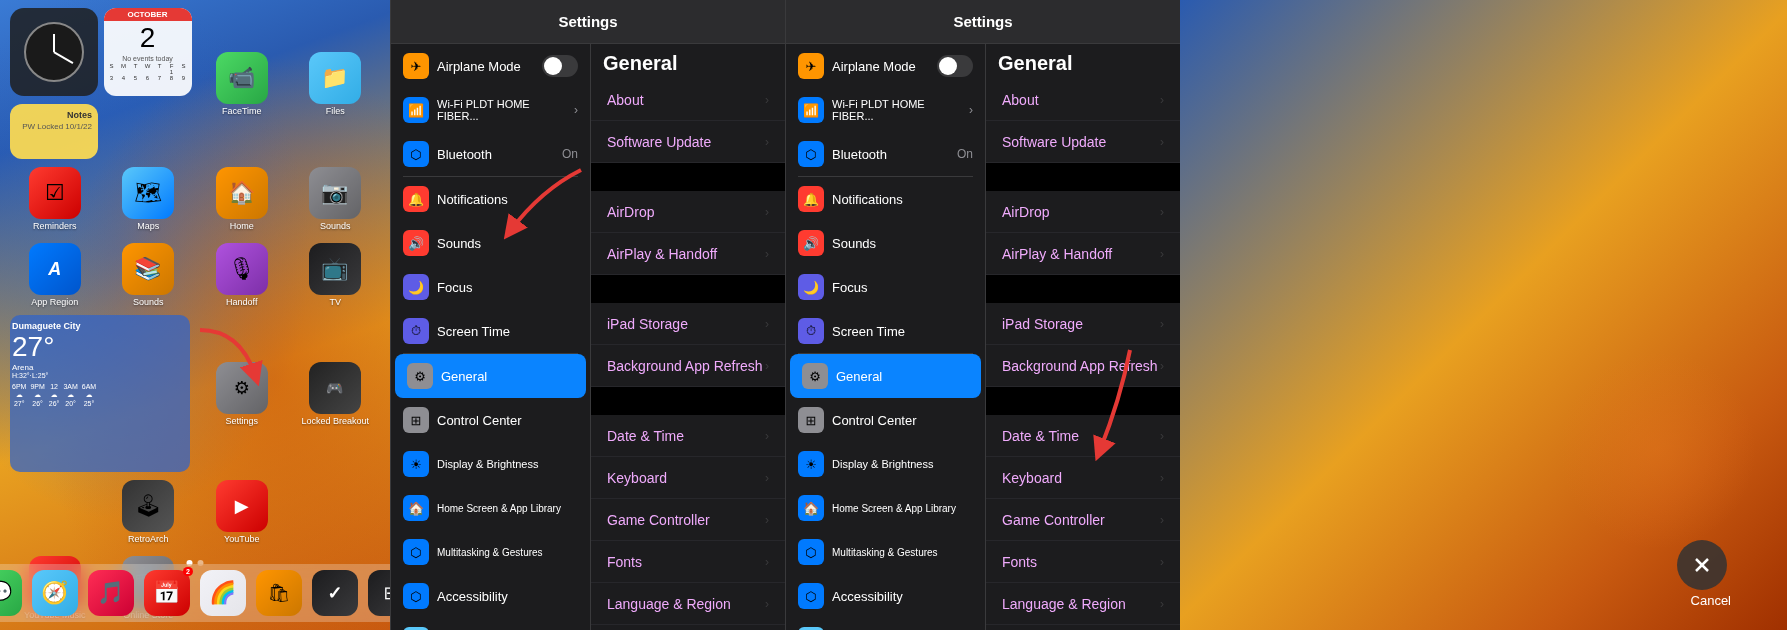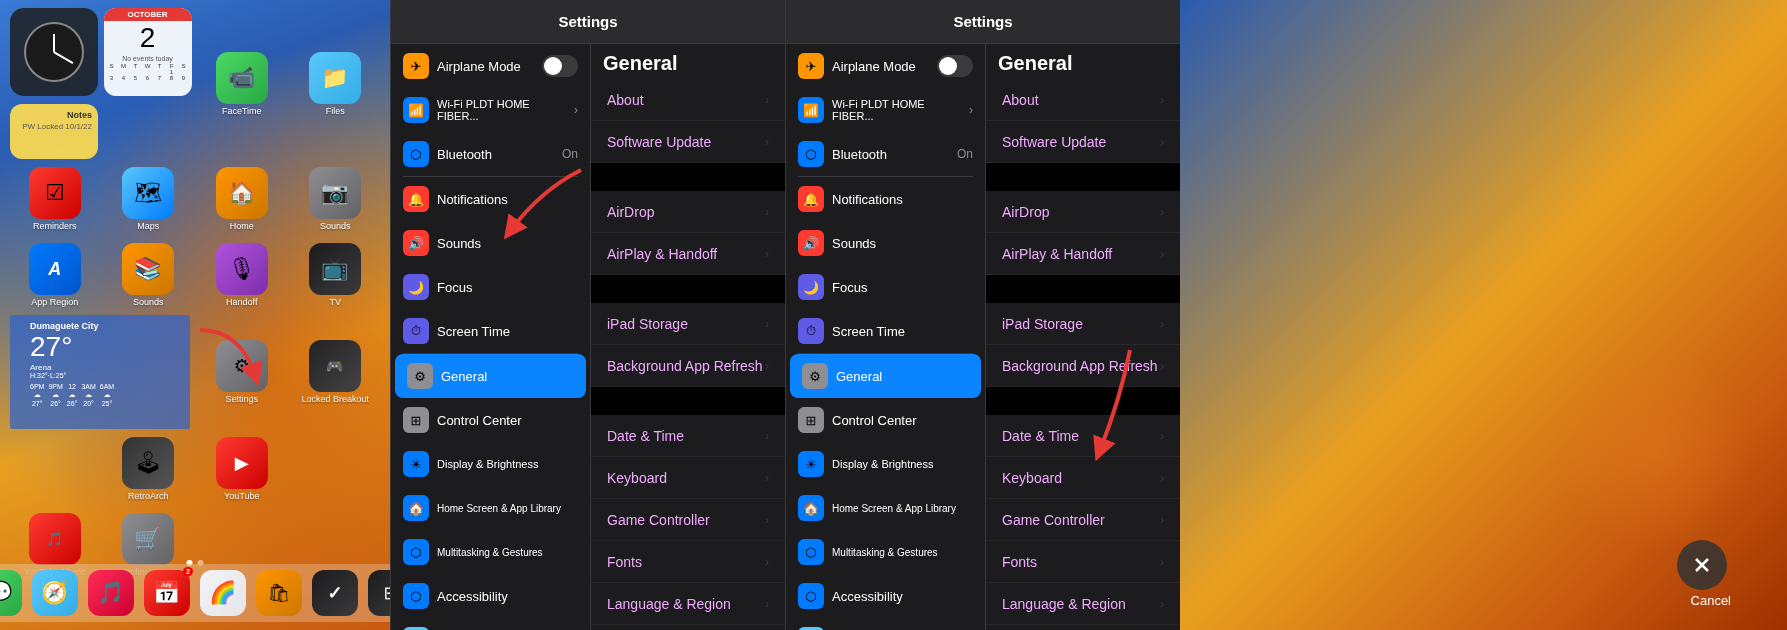--- a/index.html
+++ b/index.html
@@ -176,27 +176,27 @@
     .bg-teal { background: linear-gradient(135deg, #5ac8fa, #007aff); }
     .bg-pink { background: linear-gradient(135deg, #ff2d55, #cc0033); }
     .bg-ltblue { background: linear-gradient(135deg, #5ac8fa, #32ade6); }
     .bg-white { background: linear-gradient(135deg, #f2f2f7, #e5e5ea); }
     .bg-settings { background: linear-gradient(135deg, #8e8e93, #636366); }
     .bg-arena { background: linear-gradient(135deg, #222, #444); }
     .bg-retro { background: linear-gradient(135deg, #333, #555); }
 
     .weather-widget {
       background: rgba(50, 100, 200, 0.75);
-      border-radius: 2px;
-      padding: 6px 20px;
+      border-radius: 10px;
+      padding: 6px 2px;
       color: white;
       font-size: 8px;
       grid-column: 1 / 3;
       width: 180px;
-      height: 114px;
+      height: 157px;
     }
     .weather-city { font-size: 9px; font-weight: 600; }
     .weather-temp { font-size: 28px; font-weight: 300; }
     .weather-desc { font-size: 8px; }
     .weather-range { font-size: 7px; }
     .weather-forecast {
       display: flex;
       gap: 4px;
       margin-top: 4px;
       font-size: 7px;

